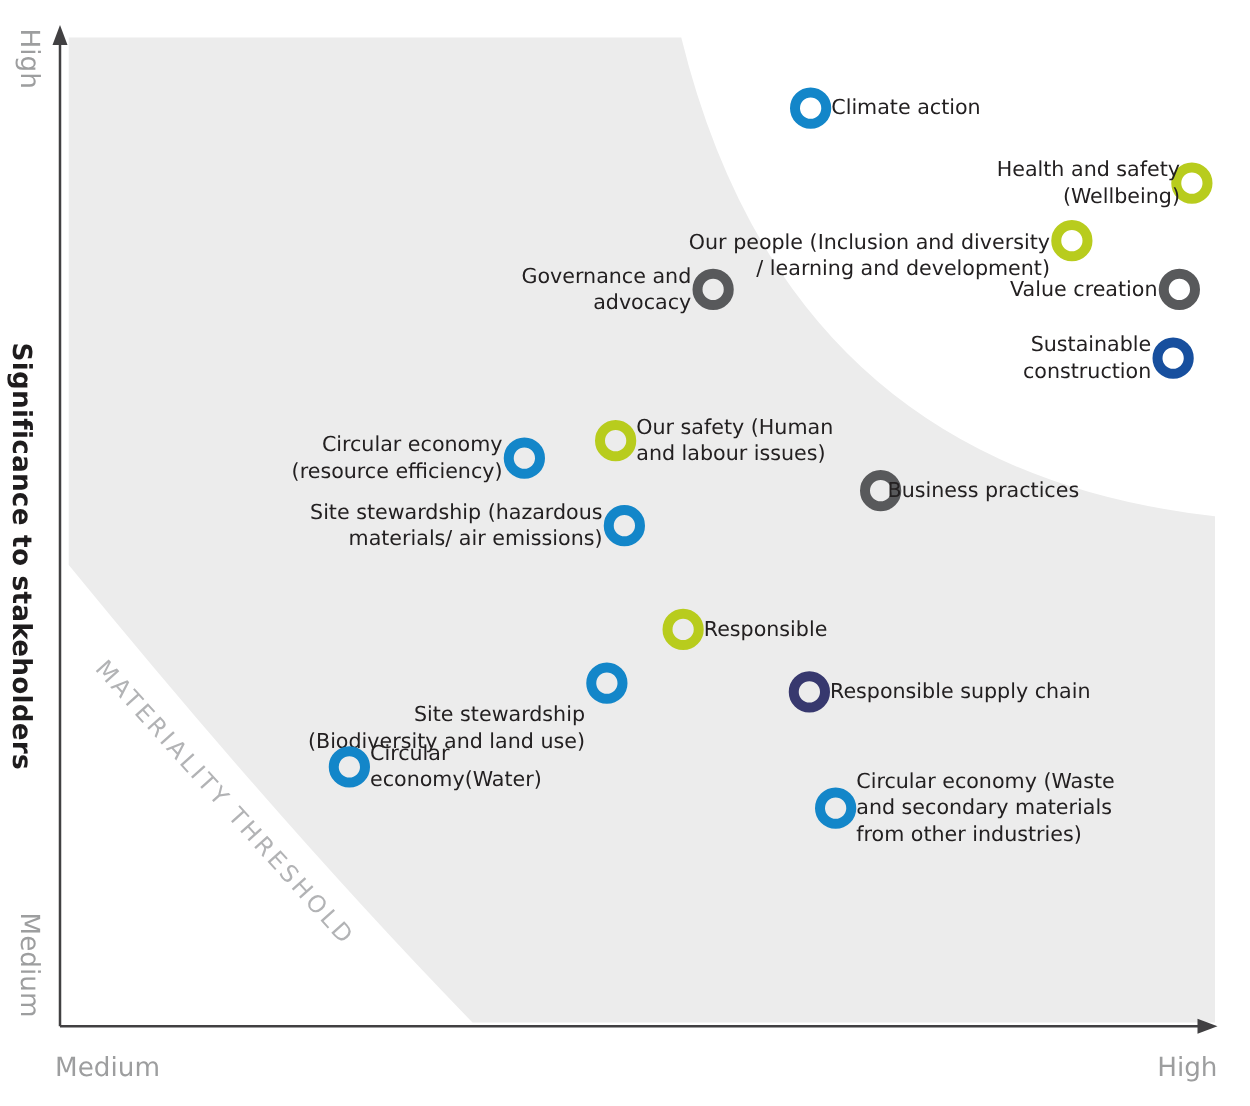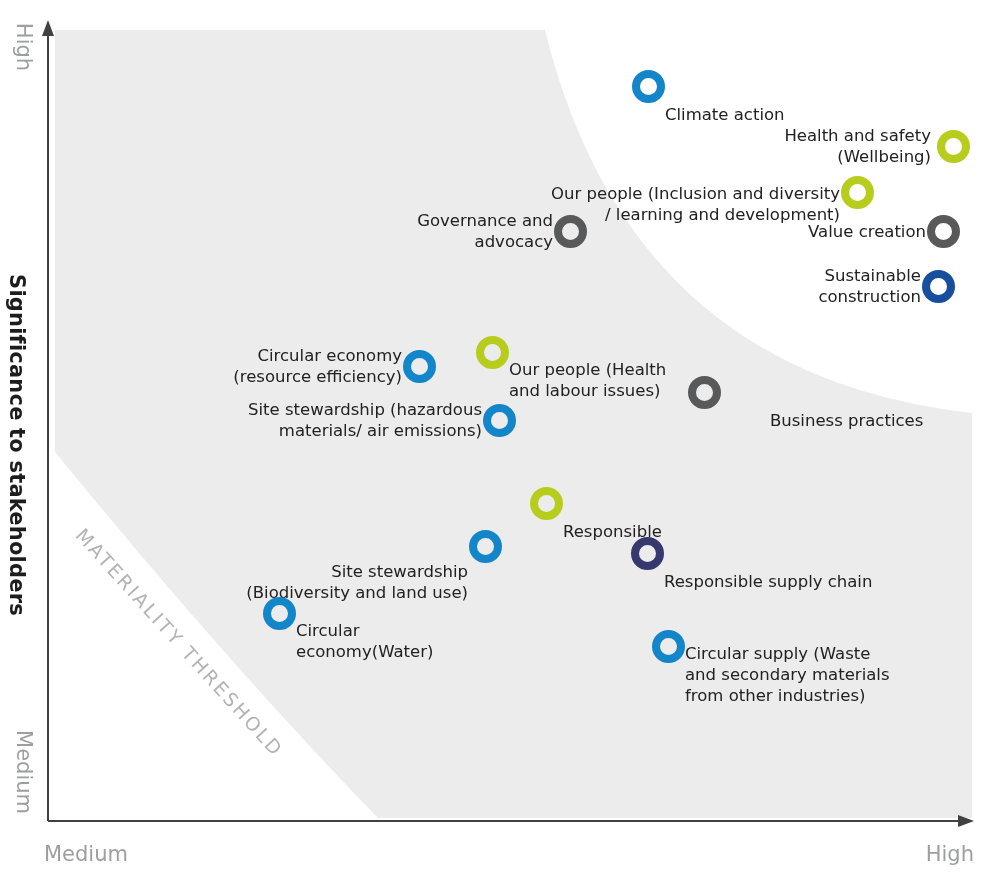--- a/index.html
+++ b/index.html
@@ -28,21 +28,21 @@
   }
   .ring{
     position:absolute;width:33px;height:33px;box-sizing:border-box;
     border:8px solid #000;border-radius:50%;background:transparent;
   }
   .pt-label{
     position:absolute;transform:translateY(-50%);white-space:pre-line;
     font-size:16.5px;line-height:21px;color:#232021;font-weight:500;
   }
   .side-l{text-align:right;}
-  .side-r{text-align:left;margin-top:28px;}
+  .side-r{text-align:left;}
 </style>
 </head>
 <body>
 
 <div class="stage">
 
   <svg class="plot-svg" width="1000" height="885" viewBox="0 0 1000 885">
 
     <path d="M55,30 L545,30 Q630,375 972,413 L972,818 L378,818 Q230,666 55,452 Z" fill="#ececec"></path>
 
@@ -62,52 +62,52 @@
   <div class="tick rot y-med">Medium</div>
   <div class="tick x-med">Medium</div>
   <div class="tick x-high">High</div>
   <div class="x-title">Impact on Tarmac</div>
   <div class="threshold">MATERIALITY THRESHOLD</div>
 
   <div id="points">
       <div class="ring" style="left: 631.5px; top: 69.5px; border-color: rgb(19, 134, 201);"></div>
       <div class="pt-label side-r" style="left: 665px; top: 86px;">Climate action</div>
       <div class="ring" style="left: 936.5px; top: 129.5px; border-color: rgb(184, 204, 29);"></div>
-      <div class="pt-label side-l" style="right: 69px; top: 146px; margin-left: 28px;">Health and safety
+      <div class="pt-label side-l" style="right: 56px; top: 146px; margin-left: 28px;">Health and safety
 (Wellbeing)</div>
       <div class="ring" style="left: 840.5px; top: 175.5px; border-color: rgb(184, 204, 29);"></div>
       <div class="pt-label side-l" style="right: 160px; top: 204px;">Our people (Inclusion and diversity
 / learning and development)</div>
       <div class="ring" style="left: 553.5px; top: 214.5px; border-color: rgb(88, 89, 91);"></div>
       <div class="pt-label side-l" style="right: 447px; top: 231px;">Governance and
 advocacy</div>
       <div class="ring" style="left: 926.5px; top: 214.5px; border-color: rgb(88, 89, 91);"></div>
       <div class="pt-label side-l" style="right: 74px; top: 231px;">Value creation</div>
       <div class="ring" style="left: 921.5px; top: 269.5px; border-color: rgb(23, 79, 158);"></div>
       <div class="pt-label side-l" style="right: 79px; top: 286px;">Sustainable
 construction</div>
       <div class="ring" style="left: 475.5px; top: 335.5px; border-color: rgb(184, 204, 29);"></div>
-      <div class="pt-label side-r" style="left: 509px; top: 352px;">Our people (Health
+      <div class="pt-label side-r" style="left: 509px; top: 352px;">Our safety (Human
 and labour issues)</div>
       <div class="ring" style="left: 402.5px; top: 349.5px; border-color: rgb(19, 134, 201);"></div>
       <div class="pt-label side-l" style="right: 598px; top: 366px; text-align: right;">Circular economy
 (resource efficiency)</div>
       <div class="ring" style="left: 687.5px; top: 375.5px; border-color: rgb(88, 89, 91);"></div>
-      <div class="pt-label side-r" style="left: 742px; top: 392px; padding-left: 28px;">Business practices</div>
+      <div class="pt-label side-r" style="left: 682px; top: 392px; padding-left: 28px;">Business practices</div>
       <div class="ring" style="left: 482.5px; top: 403.5px; border-color: rgb(19, 134, 201);"></div>
       <div class="pt-label side-l" style="right: 518px; top: 420px;">Site stewardship (hazardous
 materials/ air emissions)</div>
       <div class="ring" style="left: 529.5px; top: 486.5px; border-color: rgb(184, 204, 29);"></div>
       <div class="pt-label side-r" style="left: 563px; top: 503px;">Responsible</div>
       <div class="ring" style="left: 468.5px; top: 529.5px; border-color: rgb(19, 134, 201);"></div>
       <div class="pt-label side-l" style="right: 532px; top: 546px; margin-top: 36px;">Site stewardship
 (Biodiversity and land use)</div>
       <div class="ring" style="left: 630.5px; top: 536.5px; border-color: rgb(55, 56, 110);"></div>
       <div class="pt-label side-r" style="left: 664px; top: 553px; text-align: center;">Responsible supply chain</div>
       <div class="ring" style="left: 262.5px; top: 596.5px; border-color: rgb(19, 134, 201);"></div>
       <div class="pt-label side-r" style="left: 296px; top: 613px;">Circular
 economy(Water)</div>
       <div class="ring" style="left: 651.5px; top: 629.5px; border-color: rgb(19, 134, 201);"></div>
-      <div class="pt-label side-r" style="left: 685px; top: 646px;">Circular supply (Waste
+      <div class="pt-label side-r" style="left: 685px; top: 646px;">Circular economy (Waste
 and secondary materials
 from other industries)</div>
     </div>
 </div>
 
 </body></html>

